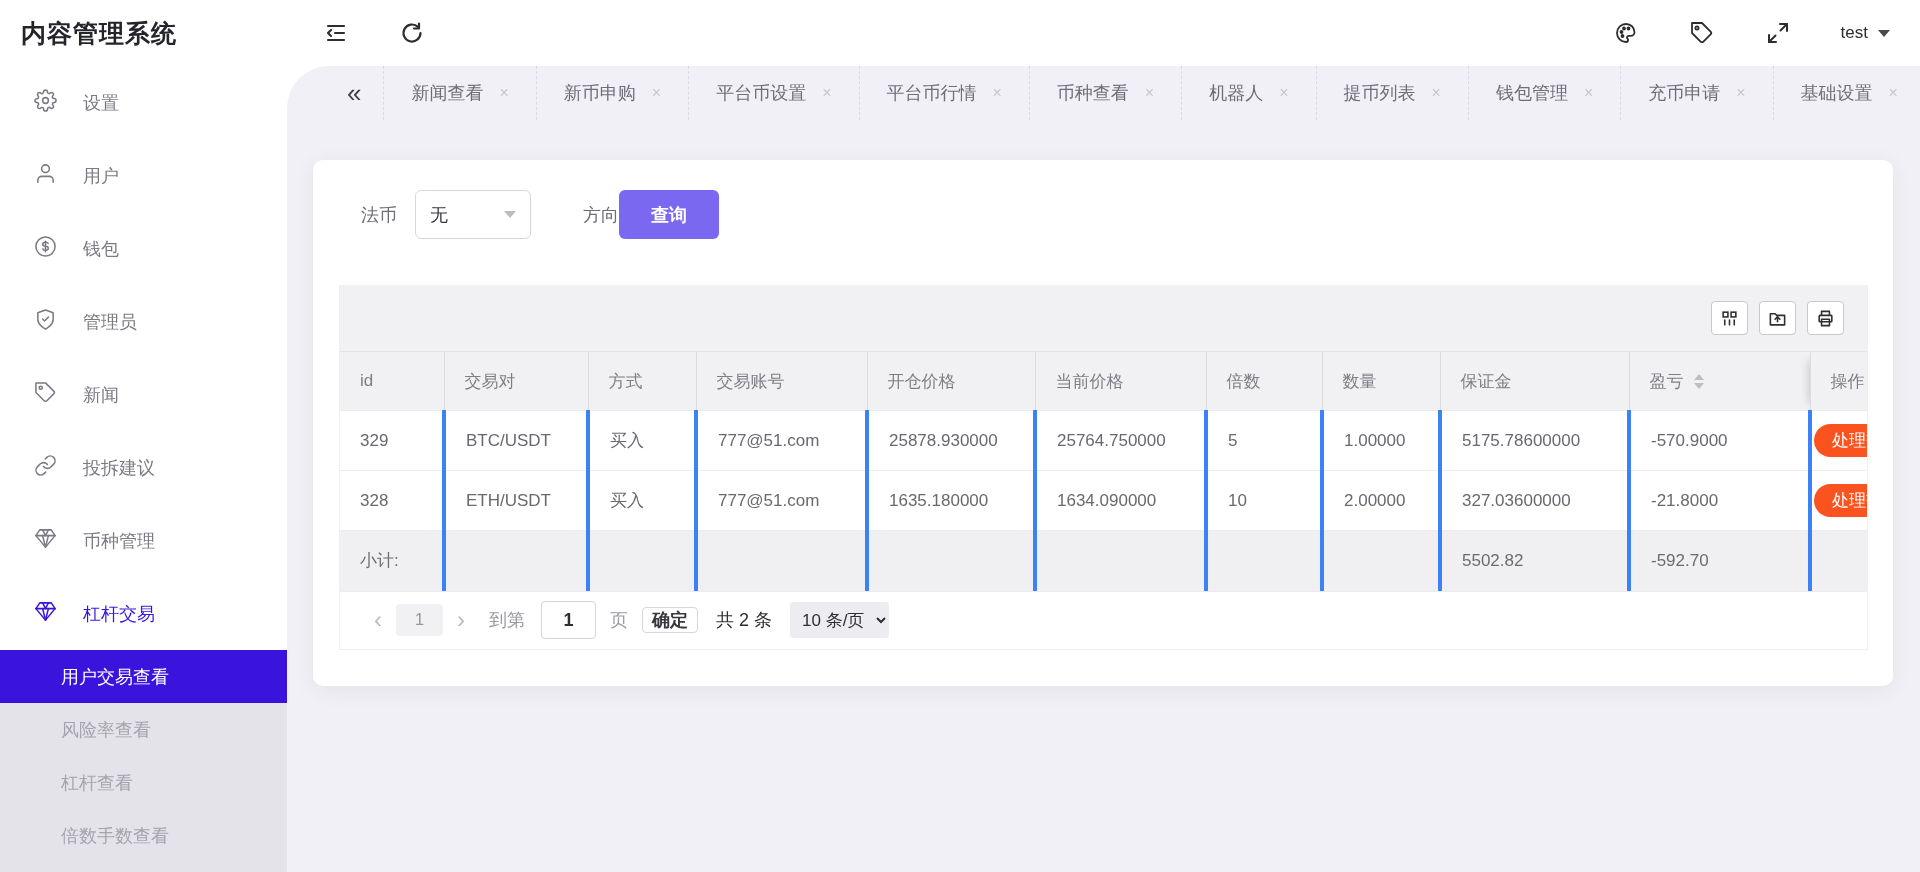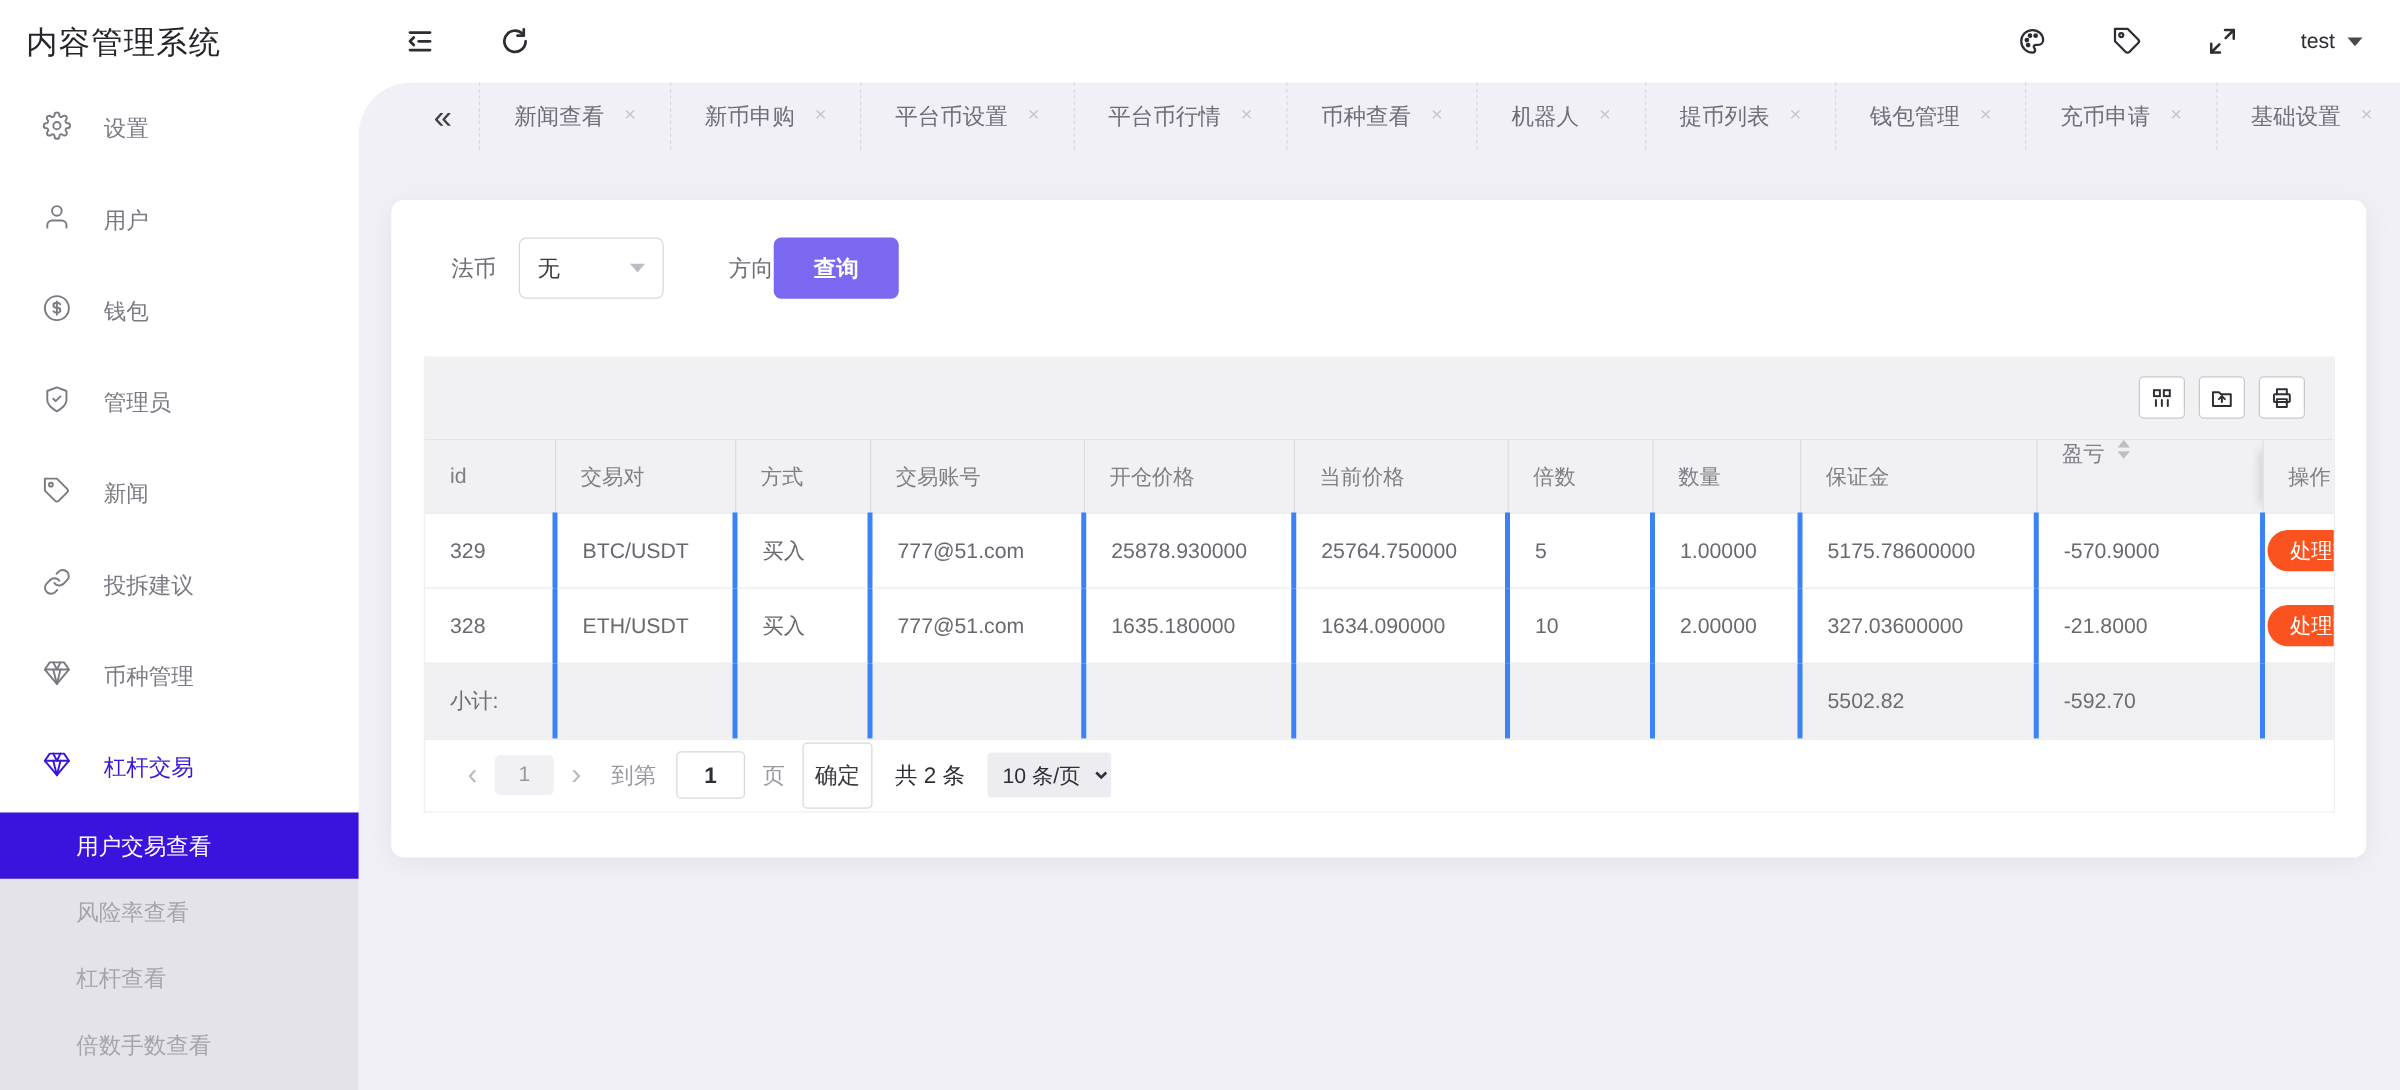--- a/index.html
+++ b/index.html
@@ -1,21 +1,21 @@
 <!DOCTYPE html>
 <html><head>
 <meta charset="utf-8">
 <style>
   * { margin:0; padding:0; box-sizing:border-box; }
   html,body { width:1920px; height:872px; overflow:hidden; background:#fff;
     font-family:"Liberation Sans","DejaVu Sans",sans-serif; }
 
   
   .topbar { height:66px; display:flex; align-items:center; background:#fff; }
-  .brand { width:287px; padding-left:21px; font-size:25px; font-weight:400; color:#25242b; letter-spacing:1px; flex-shrink:0; }
+  .brand { width:287px; padding-left:21px; font-size:25px; font-weight:700; color:#25242b; letter-spacing:1px; flex-shrink:0; }
   .topbar-icon { width:26px; height:26px; color:#2e2d33; display:flex; align-items:center; justify-content:center; cursor:pointer; }
   .topbar-icon svg { width:24px; height:24px; }
   .collapse-btn { margin-left:36px; }
   .refresh-btn { margin-left:50px; }
   .topbar-right { margin-left:auto; display:flex; align-items:center; gap:50px; padding-right:30px; }
   .user-chip { display:flex; align-items:center; gap:10px; font-size:17px; color:#2e2d33; cursor:pointer; }
   .caret-down { width:0; height:0; border-left:6px solid transparent; border-right:6px solid transparent; border-top:7px solid #4a4950; }
 
   
   .body-row { display:flex; height:806px; }
@@ -51,36 +51,36 @@
   .tool-btn { width:37px; height:34px; background:#fff; border:1px solid #c9c9cc; border-radius:4px; display:flex; align-items:center; justify-content:center; color:#2f2e34; cursor:pointer; }
   .tool-btn svg { width:19px; height:19px; }
 
   table { width:100%; border-collapse:collapse; table-layout:fixed; }
   th { height:59px; background:#f1f1f3; border-top:1px solid #e4e4e8; border-left:1px solid #dcdce0; font-weight:400; font-size:17px; color:#7e7e87; text-align:left; padding-left:20px; }
   th:first-child { border-left:none; }
   td { height:60px; background:#fff; border-left:4px solid #3b82f6; border-top:1px solid #ececf0; font-size:17px; color:#68686f; padding-left:20px; white-space:nowrap; }
   td:first-child { border-left:none; }
   .col-op-th, .col-op-td { box-shadow:-10px 0 8px -8px rgba(0,0,0,.15); }
   .col-op-td { padding-left:2px; overflow:hidden; }
-  .sort-th { display:flex; gap:10px; height:100%; }
+  .sort-th { display:flex; align-items:center; gap:10px; height:100%; }
   .sorters { display:flex; flex-direction:column; gap:3px; }
   .sorters i { display:block; width:0; height:0; border-left:5px solid transparent; border-right:5px solid transparent; }
   .sorters .up { border-bottom:6px solid #bdbdc4; }
   .sorters .dn { border-top:6px solid #bdbdc4; }
   .subtotal td { background:#f0f0f2; color:#6b6b72; }
   .action-btn { display:inline-block; width:104px; height:33px; line-height:33px; background:#fb531f; color:#fff; border-radius:17px; font-size:17px; text-align:center; cursor:pointer; }
 
   
   .pagination { height:58px; background:#fff; border-top:1px solid #ececf0; display:flex; align-items:center; padding-left:24px; font-size:18px; color:#9a9aa2; }
   .pg-chevron { font-size:24px; color:#b9b9c0; padding:0 10px; cursor:pointer; }
   .pg-page { width:47px; height:32px; background:#f1f1f4; border-radius:4px; display:flex; align-items:center; justify-content:center; font-size:17px; color:#97979f; margin:0 4px; cursor:pointer; }
   .pg-label { margin:0 6px 0 14px; }
   .pg-input { width:55px; height:38px; border:1px solid #d6d6de; border-radius:4px; text-align:center; font-size:18px; font-weight:700; color:#2f2e34; margin:0 10px; font-family:inherit; }
   .pg-unit { margin:0 14px 0 4px; }
-  .pg-confirm { width:56px; height:53px; background:#fff; border:1px solid #d6d6de; border-radius:4px; font-size:18px; font-weight:400; color:#39383f; cursor:pointer; font-family:inherit; }
+  .pg-confirm { width:56px; height:26px; background:#fff; border:1px solid #d6d6de; border-radius:4px; font-size:18px; font-weight:700; color:#39383f; cursor:pointer; font-family:inherit; }
   .pg-total { margin:0 18px; color:#2f2e34; }
   .pg-size { height:36px; background:#ededf1; border:none; border-radius:3px; font-size:17px; color:#2f2e34; padding:0 8px; font-family:inherit; cursor:pointer; }
 </style>
 </head>
 <body>
 
 <div class="topbar">
   <div class="brand">内容管理系统</div>
   <div class="topbar-icon collapse-btn">
     <svg viewBox="0 0 24 24" fill="none" stroke="currentColor" stroke-width="2.2" stroke-linecap="round" stroke-linejoin="round">

